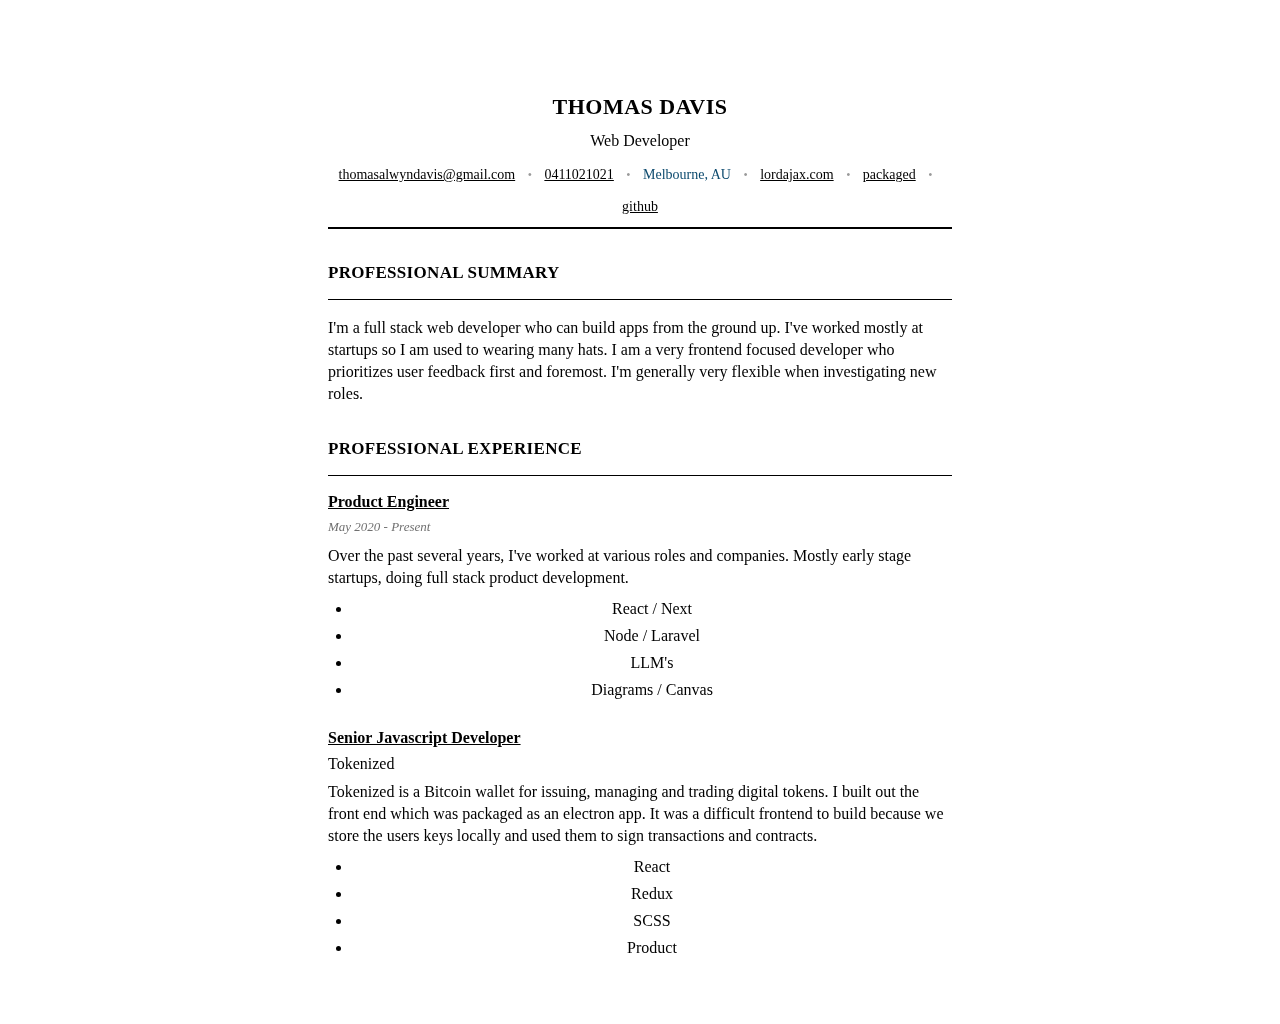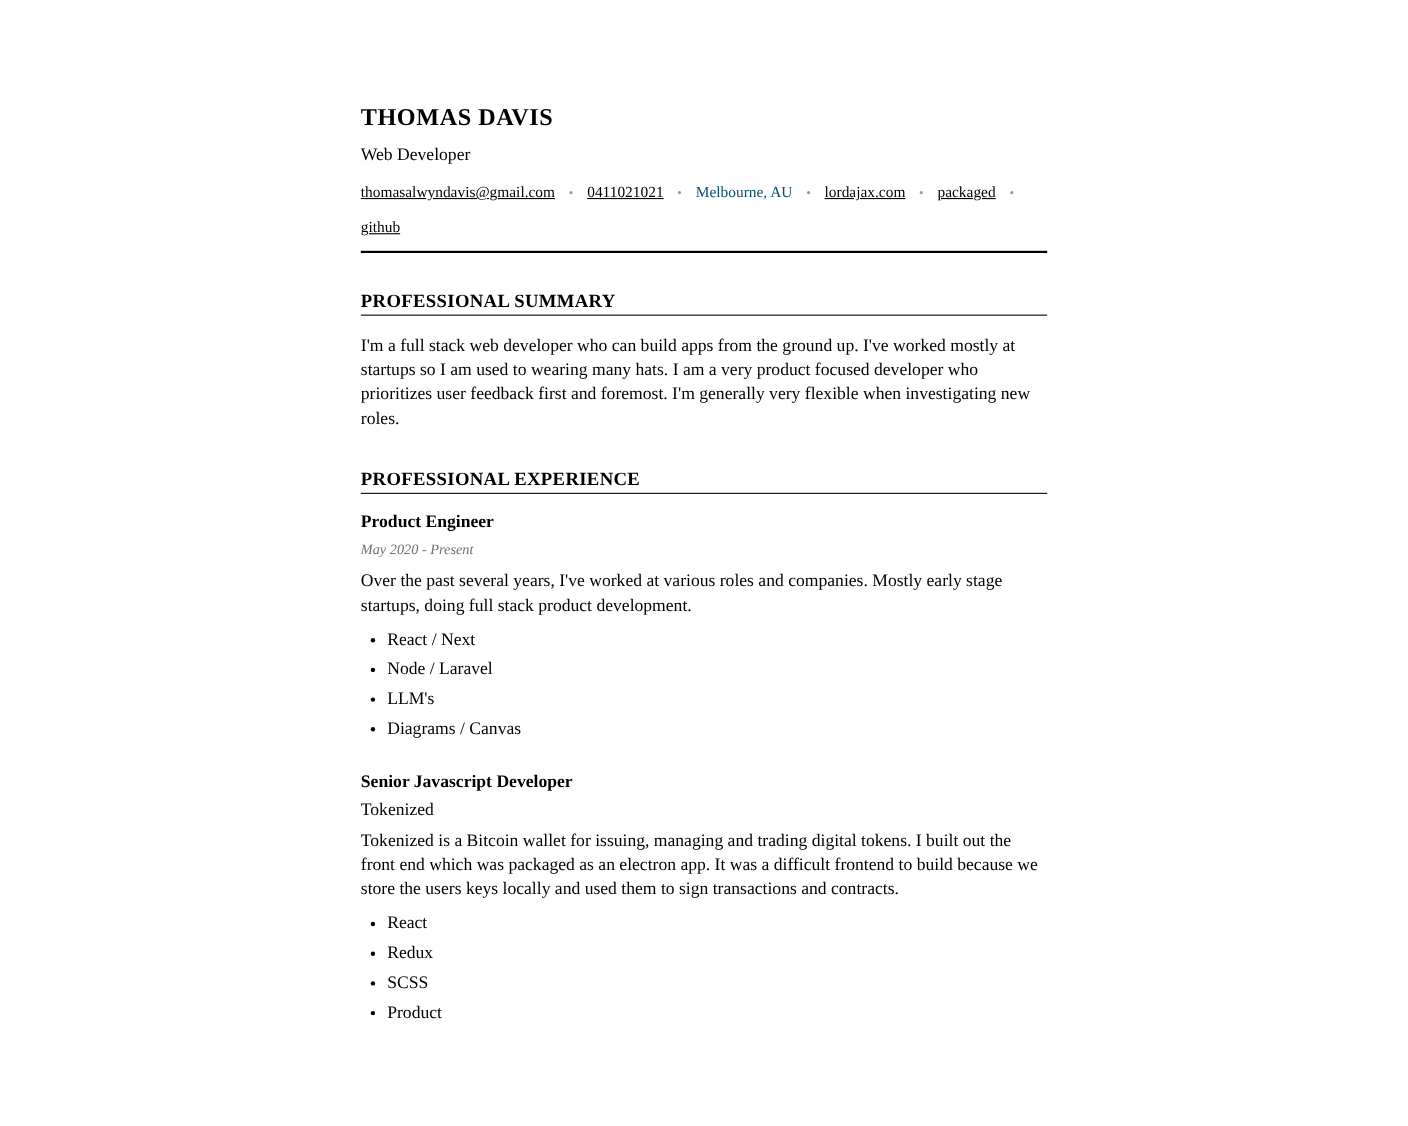--- a/index.html
+++ b/index.html
@@ -9,21 +9,21 @@
     background: #ffffff;
     color: #000000;
     font-family: "Liberation Serif", "DejaVu Serif", serif;
   }
   .page {
     width: 624px;
     margin: 0 auto;
     padding: 95px 0 60px 0;
   }
   
-  .header { text-align: left; }
+  .header { text-align: center; }
   .name {
     font-size: 22px;
     font-weight: bold;
     letter-spacing: 0.5px;
     margin: 0 0 13px 0;
     line-height: 1.1;
   }
   .label {
     font-size: 16px;
     margin: 0 0 9px 0;
@@ -52,54 +52,56 @@
     border-top: 2px solid #000000;
     margin: 2px 0 0 0;
   }
   
   .section { margin-top: 34px; }
   .section-heading {
     font-size: 17px;
     font-weight: bold;
     letter-spacing: 0.3px;
     margin: 0 0 17px 0;
-    padding-bottom: 2px;
+    padding-bottom: 16px;
     border-bottom: 1px solid #000000;
   }
   .body-text {
     font-size: 16px;
     line-height: 22px;
     margin: 0 0 10px 0;
   }
   
   .job + .job { margin-top: 30px; }
   .job-title {
     font-size: 16px;
     font-weight: bold;
     margin: 0 0 8px 0;
+    text-decoration: underline;
   }
   .company {
     font-size: 16px;
     margin: 0 0 8px 0;
   }
   .dates {
     font-size: 13px;
     font-style: italic;
     color: #707070;
     margin: 0 0 10px 0;
   }
   .highlights {
     margin: 0;
     padding: 0 0 0 24px;
     list-style-type: disc;
   }
   .highlights li {
     font-size: 16px;
     line-height: 19px;
     margin-bottom: 8px;
+    text-align: center;
   }
 </style>
 </head>
 <body>
 
 <div class="page">
 
   <header class="header">
     <h1 class="name">THOMAS DAVIS</h1>
     <div class="label">Web Developer</div>
@@ -114,21 +116,21 @@
       <span class="sep">•</span>
       <a href="#">packaged</a>
       <span class="sep">•</span>
       <a href="#">github</a>
     </p>
     <hr class="rule">
   </header>
 
   <section class="section">
     <h2 class="section-heading">PROFESSIONAL SUMMARY</h2>
-    <p class="body-text">I'm a full stack web developer who can build apps from the ground up. I've worked mostly at startups so I am used to wearing many hats. I am a very product focused developer who prioritizes user feedback first and foremost. I'm generally very flexible when investigating new roles.</p>
+    <p class="body-text">I'm a full stack web developer who can build apps from the ground up. I've worked mostly at startups so I am used to wearing many hats. I am a very frontend focused developer who prioritizes user feedback first and foremost. I'm generally very flexible when investigating new roles.</p>
   </section>
 
   <section class="section">
     <h2 class="section-heading">PROFESSIONAL EXPERIENCE</h2>
 
     <div class="job">
       <h3 class="job-title">Product Engineer</h3>
       <div class="dates">May 2020 - Present</div>
       <p class="body-text">Over the past several years, I've worked at various roles and companies. Mostly early stage startups, doing full stack product development.</p>
       <ul class="highlights">

